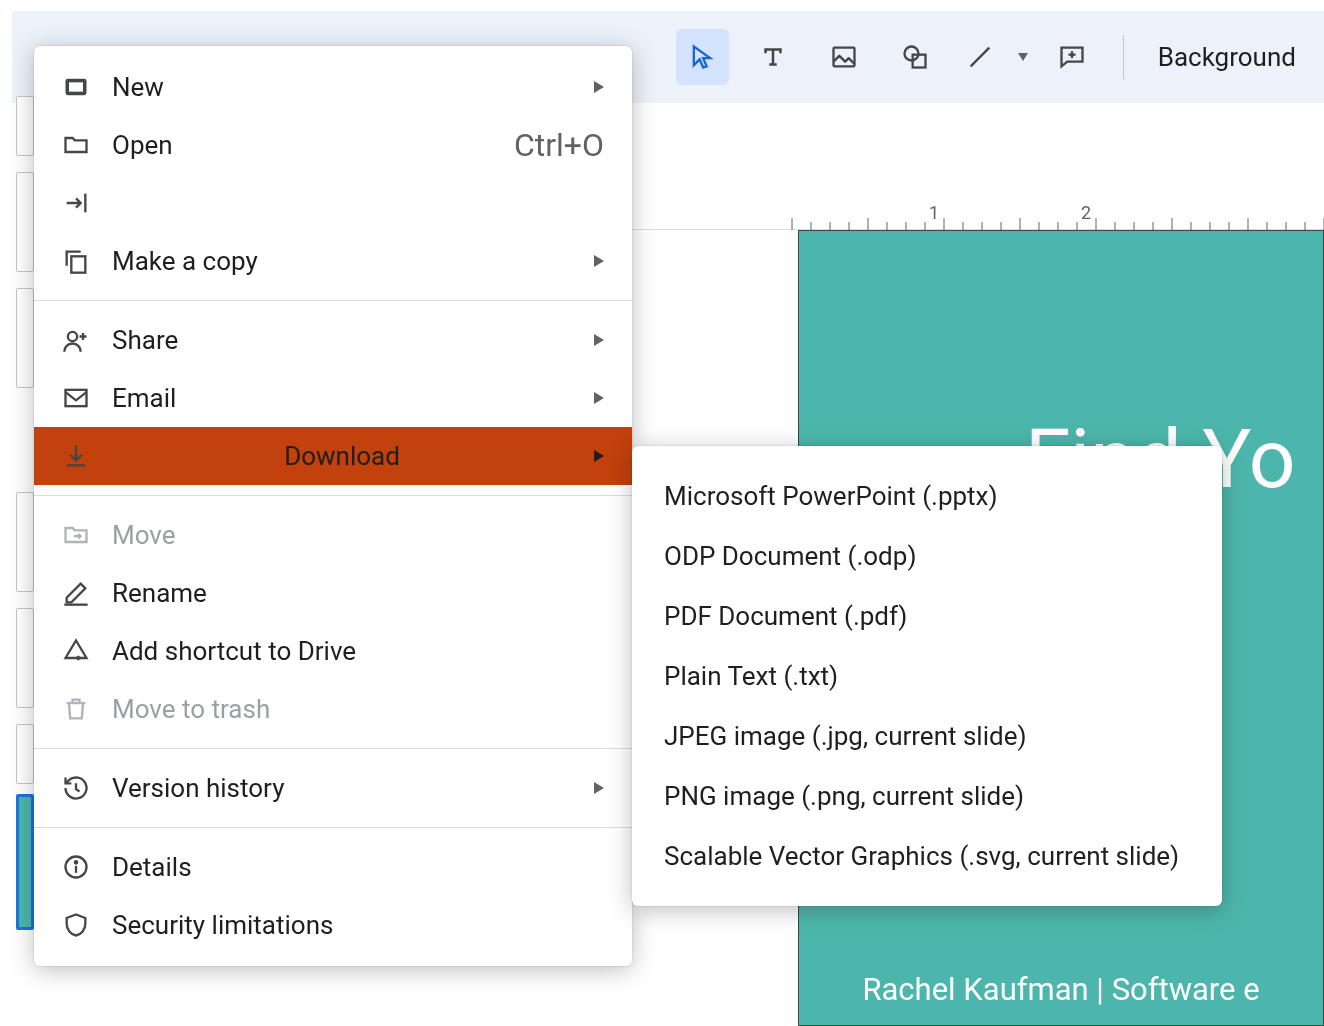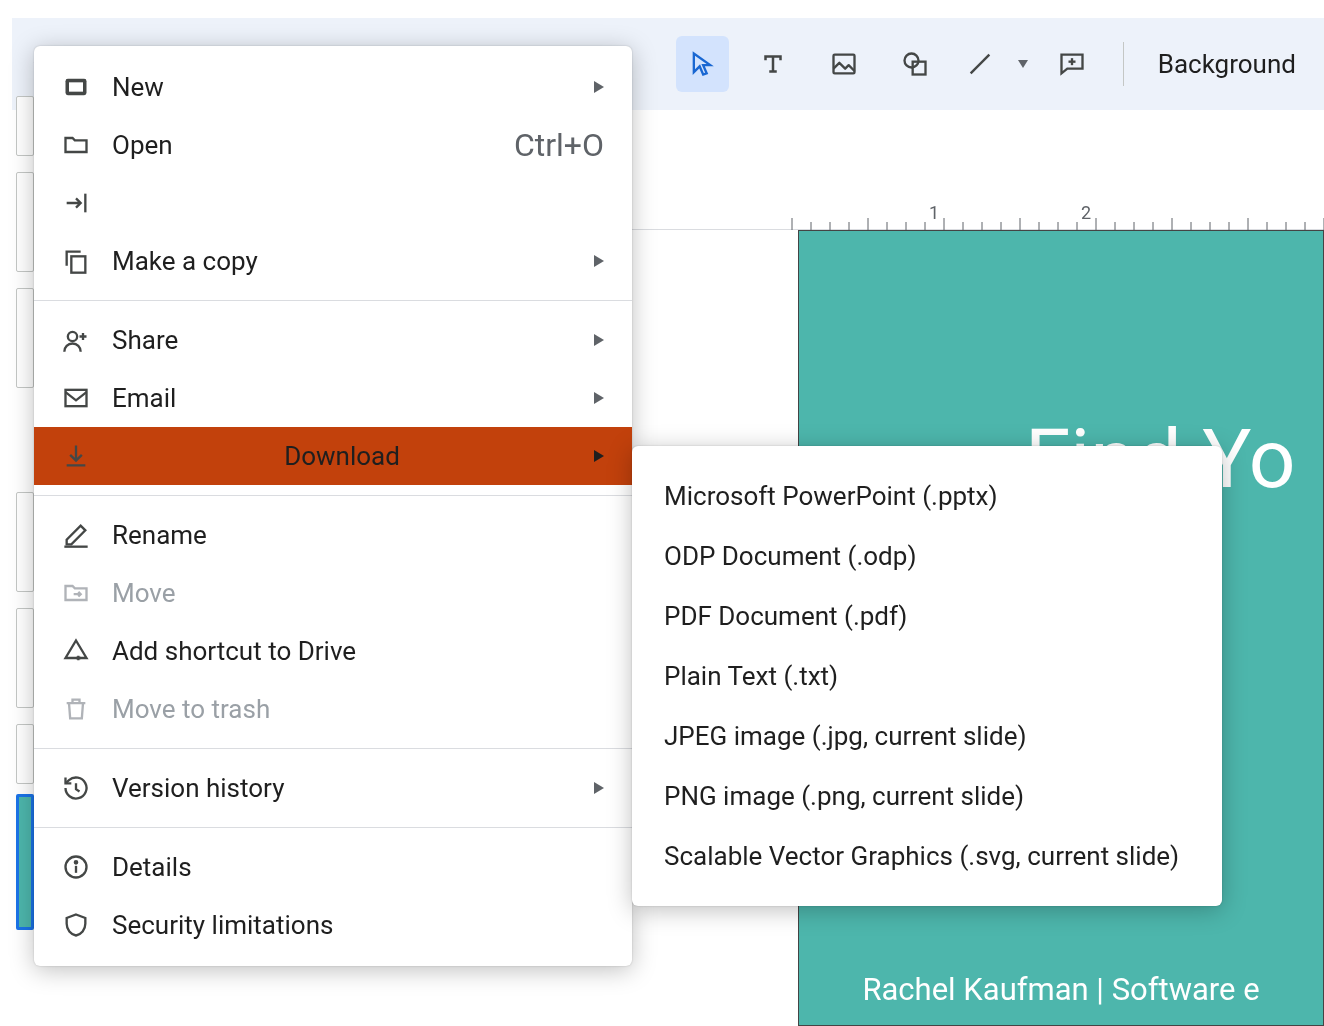--- a/index.html
+++ b/index.html
@@ -1,18 +1,18 @@
 <!DOCTYPE html>
 <html><head>
 <meta charset="utf-8">
 <style>
 *{box-sizing:border-box;margin:0;padding:0;font-family:"Google Sans",Roboto,Arial,sans-serif;}
 html,body{width:1324px;height:1026px;overflow:hidden;background:#fff;}
 .app{position:relative;width:1324px;height:1026px;}
-.toolbar{position:absolute;left:0;top:18px;right:0;height:92px;background:#edf2fa;display:flex;align-items:center;padding:0 18px;gap:18px;margin-left:12px;}
+.toolbar{position:absolute;left:0;top:11px;right:0;height:92px;background:#edf2fa;display:flex;align-items:center;padding:0 18px;gap:18px;margin-left:12px;}
 .tb-icon{width:56px;height:56px;display:flex;align-items:center;justify-content:center;border-radius:6px;color:#444746;}
 .tb-icon.active{background:#d3e3fd;color:#1967d2;}
 .tb-sep{width:1px;height:44px;background:#c4c7c5;margin:0 6px;}
 .tb-text{font-size:26px;color:#1f1f1f;padding:0 10px;}
 .search-icon{width:28px;height:28px;}
 svg{display:block;}
 .menu,.submenu{position:absolute;background:#fff;border-radius:6px;box-shadow:0 4px 24px rgba(0,0,0,.25),0 0 2px rgba(0,0,0,.2);padding:12px 0;margin-top:40px;}
 .menu{left:34px;top:6px;width:598px;}
 .menu-item{display:flex;align-items:center;height:58px;padding:0 28px;font-size:26px;color:#1f1f1f;gap:22px;position:relative;}
 .menu-item.highlight{background:#c2410c;text-align:center;}
@@ -212,37 +212,37 @@
   <div class="menu-item highlight">
     <span class="mi-icon">
           <svg viewBox="0 0 24 24" width="28" height="28" fill="none" stroke="#444746" stroke-width="2">
             <path d="M12 3v12M7 11l5 5 5-5M4 20h16"></path>
           </svg>
         </span>
     <span class="mi-label">Download</span>
     <span class="mi-arrow" style="border-left-color:#1f1f1f"></span>
   </div>
   <div class="menu-divider"></div>
-  <div class="menu-item">
-    <span class="mi-icon">
-          <svg viewBox="0 0 24 24" width="28" height="28" fill="none" stroke="#444746" stroke-width="2">
-            <path d="M4 20h4L20 8l-4-4L4 16v4z"></path>
-            <path d="M2 22h20"></path>
-          </svg>
-        </span>
-    <span class="mi-label">Rename</span>
-  </div>
   <div class="menu-item disabled">
     <span class="mi-icon">
           <svg viewBox="0 0 24 24" width="28" height="28" fill="none" stroke="#b0b3b8" stroke-width="2">
             <path d="M3 6h6l2 2h10v10H3V6z"></path>
             <path d="M10 13h6M14 11l2 2-2 2"></path>
           </svg>
         </span>
     <span class="mi-label">Move</span>
+  </div>
+  <div class="menu-item">
+    <span class="mi-icon">
+          <svg viewBox="0 0 24 24" width="28" height="28" fill="none" stroke="#444746" stroke-width="2">
+            <path d="M4 20h4L20 8l-4-4L4 16v4z"></path>
+            <path d="M2 22h20"></path>
+          </svg>
+        </span>
+    <span class="mi-label">Rename</span>
   </div>
   <div class="menu-item">
     <span class="mi-icon">
           <svg viewBox="0 0 24 24" width="28" height="28" fill="none" stroke="#444746" stroke-width="2">
             <path d="M12 3l9 15H3L12 3z"></path>
             <path d="M14 20v-4M12 18h4" stroke-width="2"></path>
           </svg>
         </span>
     <span class="mi-label">Add shortcut to Drive</span>
   </div>

